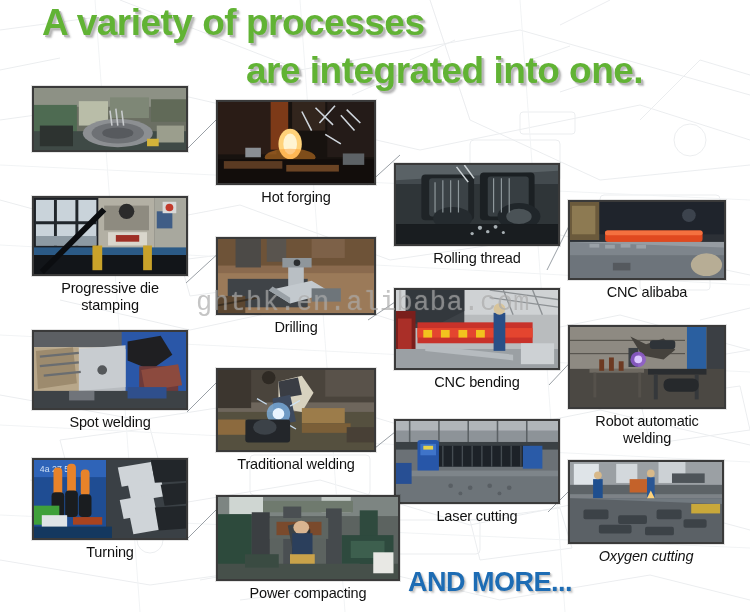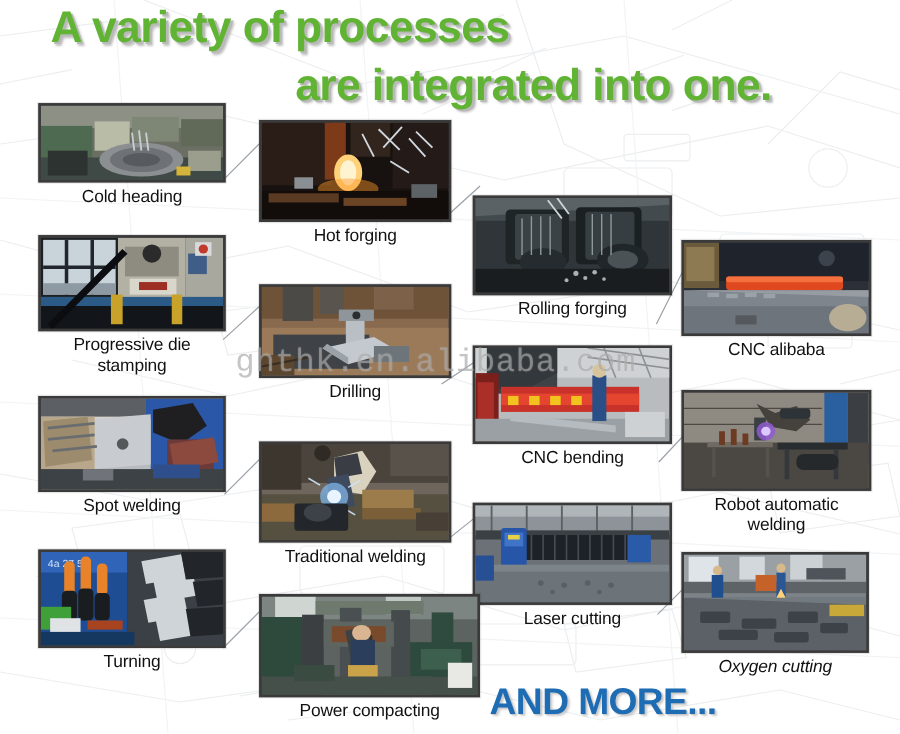--- a/index.html
+++ b/index.html
@@ -51,21 +51,21 @@
     font-size:27px;color:rgba(150,150,150,.55);
     letter-spacing:.5px;white-space:nowrap;
     font-family:Liberation Mono, monospace;
     mix-blend-mode:normal;
     text-shadow:0 0 1px rgba(255,255,255,.35);
   }
 
   
   #and-more{
     position:absolute;z-index:6;left:408px;top:567px;
-    font-size:31px;font-weight:bold;color:#1d6cb4;
+    font-size:27px;font-weight:bold;color:#1d6cb4;
     text-shadow:1px 1px 0 #c8c8c8, 2px 2px 2px rgba(130,130,130,.4);
     white-space:nowrap;letter-spacing:-0.5px;
   }
 </style>
 </head>
 <body>
 
 <div id="stage">
 
   <svg id="bg-drawing" viewBox="0 0 750 612" preserveAspectRatio="none">
@@ -141,21 +141,20 @@
         <rect x="0" y="46" width="156" height="20" fill="#3f4a46"></rect>
         <rect x="6" y="40" width="34" height="22" fill="#2d3330"></rect>
         <ellipse cx="86" cy="48" rx="36" ry="15" fill="#8c8f92"></ellipse>
         <ellipse cx="86" cy="48" rx="27" ry="11" fill="#6e7175"></ellipse>
         <ellipse cx="86" cy="48" rx="16" ry="6" fill="#575a5e"></ellipse>
         <path d="M78 24 L80 40 M90 24 L92 40 M84 22 L86 40" stroke="#c9ccce" stroke-width="1.6" fill="none"></path>
         <rect x="126" y="40" width="28" height="18" fill="#9b9e8d"></rect>
         <rect x="116" y="54" width="12" height="8" fill="#d4b43a"></rect>
       </svg>
     </div>
-    <div class="caption">Cold heading</div>
   </div>
 
   <div class="card" style="left:216px;top:100px;width:160px;">
     <div class="photo" style="height:85px;">
       <svg viewBox="0 0 160 85" preserveAspectRatio="none">
         <rect width="160" height="85" fill="#17120f"></rect>
         <rect x="0" y="0" width="60" height="55" fill="#2a1c16"></rect>
         <rect x="54" y="0" width="18" height="50" fill="#7d3a18"></rect>
         <rect x="76" y="0" width="34" height="30" fill="#32251d"></rect>
         <rect x="112" y="0" width="48" height="58" fill="#241b18"></rect>
@@ -197,21 +196,21 @@
         <rect x="0" y="62" width="166" height="21" fill="#191d20"></rect>
         <g fill="#a8b0b4">
           <circle cx="86" cy="66" r="2.2"></circle>
             <circle cx="94" cy="70" r="1.8"></circle>
           <circle cx="102" cy="65" r="2"></circle>
             <circle cx="110" cy="71" r="1.6"></circle>
           <circle cx="78" cy="72" r="1.7"></circle>
         </g>
       </svg>
     </div>
-    <div class="caption">Rolling forging</div>
+    <div class="caption">Rolling thread</div>
   </div>
 
   <div class="card" style="left:568px;top:200px;width:158px;">
     <div class="photo" style="height:80px;">
       <svg viewBox="0 0 158 80" preserveAspectRatio="none">
         <rect width="158" height="80" fill="#2c3036"></rect>
         <rect x="0" y="0" width="158" height="32" fill="#262b33"></rect>
         <rect x="30" y="0" width="128" height="34" fill="#1f242c"></rect>
         <rect x="0" y="0" width="30" height="40" fill="#6b5a3c"></rect>
         <rect x="2" y="4" width="24" height="30" fill="#8d7a52"></rect>

